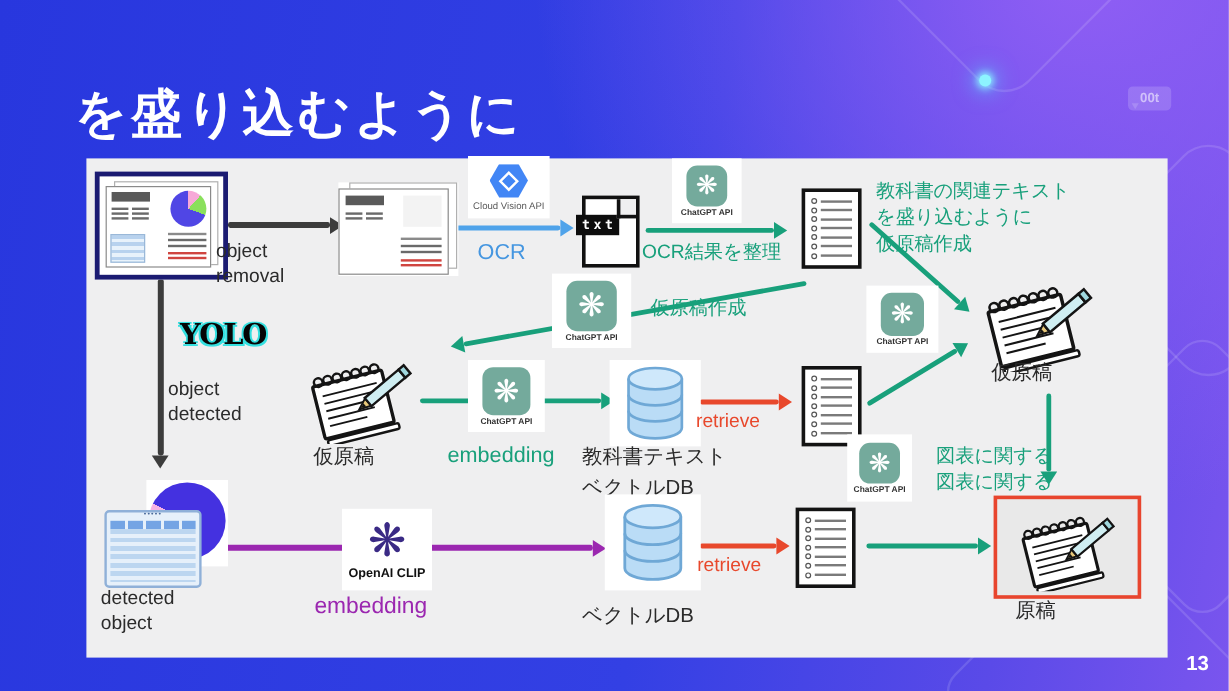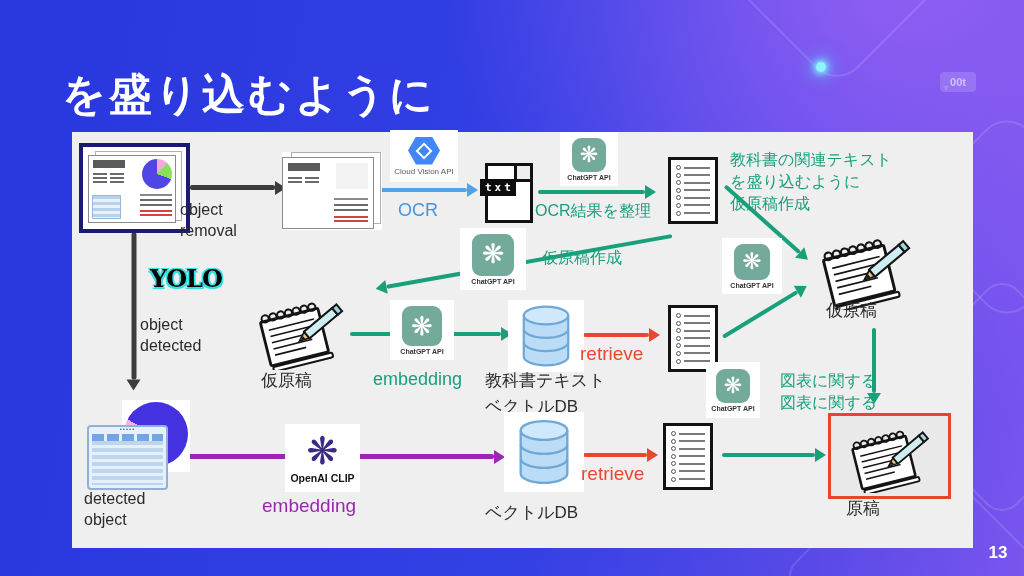--- a/index.html
+++ b/index.html
@@ -25,21 +25,21 @@
 
   
   .arrow{position:absolute;height:4px;border-radius:2px;transform-origin:0 50%;background:var(--ac);}
   .arrow::after{content:"";position:absolute;left:100%;top:50%;transform:translateY(-50%);
     border:7px solid transparent;border-right:0;border-left:11px solid var(--ac);}
   .arrow.th{height:5px;}
 
   
   .lbl{position:absolute;font-weight:400;color:#2b2b2b;text-align:left;line-height:1.3;font-size:16px;}
   .lbl.green{color:#18a07b;}
-  .lbl.red{color:#e8482c;font-size:19px;}
+  .lbl.red{color:#e8482c;font-size:16px;}
   .lbl.purple{color:#9b27b0;font-size:19px;}
   .lbl.blue{color:#4596e0;font-size:18px;}
   .lbl.big{font-size:17px;}
 
   
   .card{position:absolute;background:#fff;display:flex;flex-direction:column;align-items:center;justify-content:center;gap:2px;}
   .gpt-ic{background:#74aa9c;border-radius:9px;color:#fff;display:flex;align-items:center;justify-content:center;line-height:1;}
   .gpt-lb{font-size:7px;font-weight:700;color:#333;white-space:nowrap;}
   .clip-ic{color:#3a2a85;line-height:1;}
   .clip-lb{font-size:10.5px;font-weight:700;color:#111;}

